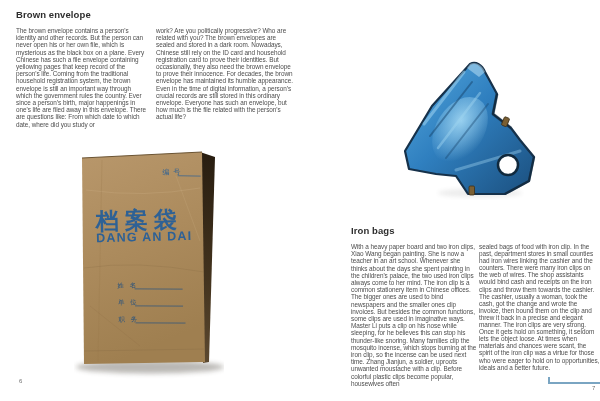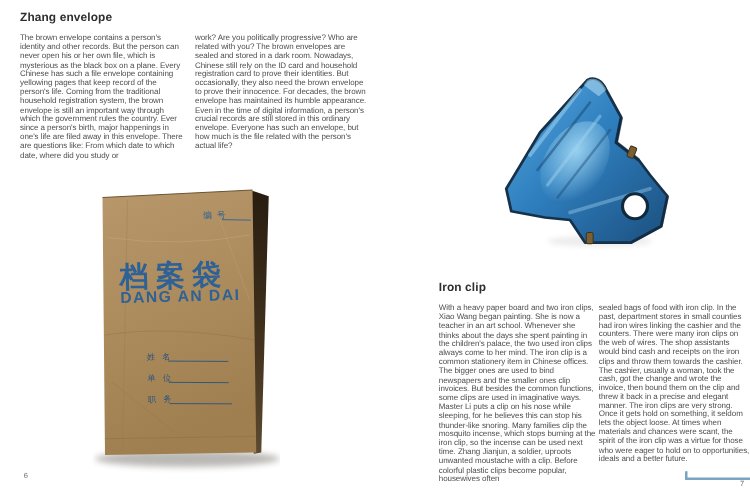--- a/index.html
+++ b/index.html
@@ -18,21 +18,21 @@
   #pn-right{left:592px;top:385px}
   #footer-rule{position:absolute;left:548px;top:382px;width:52px;height:1.5px;background:#7aa5c2}
   #footer-tick{position:absolute;left:548px;top:377px;width:1.5px;height:6.5px;background:#7aa5c2}
   #envelope-fig{position:absolute;left:74px;top:146px;width:150px;height:252px}
   #clip-fig{position:absolute;left:400px;top:58px;width:142px;height:142px}
 </style>
 </head>
 <body>
 
 <div>
-  <h2 class="article-title" id="brown-title">Zhang envelope</h2>
+  <h2 class="article-title" id="brown-title">Brown envelope</h2>
   <div class="body-col" id="brown-col1">The brown envelope contains a person's identity and other records. But the person can never open his or her own file, which is mysterious as the black box on a plane. Every Chinese has such a file envelope containing yellowing pages that keep record of the person's life. Coming from the traditional household registration system, the brown envelope is still an important way through which the government rules the country. Ever since a person's birth, major happenings in one's life are filed away in this envelope. There are questions like: From which date to which date, where did you study or</div>
   <div class="body-col" id="brown-col2">work? Are you politically progressive? Who are related with you? The brown envelopes are sealed and stored in a dark room. Nowadays, Chinese still rely on the ID card and household registration card to prove their identities. But occasionally, they also need the brown envelope to prove their innocence. For decades, the brown envelope has maintained its humble appearance. Even in the time of digital information, a person's crucial records are still stored in this ordinary envelope. Everyone has such an envelope, but how much is the file related with the person's actual life?</div>
 
   <svg id="envelope-fig" viewBox="0 0 150 252">
     <defs>
       <linearGradient id="kraftG" x1="0" y1="0" x2="0.25" y2="1">
         <stop offset="0" stop-color="#b8976b"></stop>
         <stop offset="0.5" stop-color="#ac8b5d"></stop>
         <stop offset="1" stop-color="#9f7f50"></stop>
       </linearGradient>
@@ -109,20 +109,20 @@
       <path d="M88,46 L46,100" stroke="#16436b" stroke-width="2" stroke-linecap="round" opacity="0.4" fill="none"></path>
       <path d="M56,112 L120,93" stroke="#9fd4f0" stroke-width="3" stroke-linecap="round" opacity="0.4" fill="none"></path>
       <path d="M97,36 L93,56 L111,70" stroke="#0e2638" stroke-width="3" opacity="0.5" fill="none" stroke-linejoin="round"></path>
       <path d="M134,99 L129,123 L105,136" stroke="#0e2638" stroke-width="2.5" opacity="0.4" fill="none" stroke-linejoin="round"></path>
     </g>
     <circle cx="108" cy="107" r="10" fill="#ffffff" stroke="#10293d" stroke-width="2.5"></circle>
     <rect x="103" y="59" width="5.5" height="9" rx="1.2" fill="#7a5f33" stroke="#3d2f18" stroke-width="0.8" transform="rotate(22 105 63)"></rect>
     <rect x="69" y="128" width="5.5" height="9" rx="1.2" fill="#7a5f33" stroke="#3d2f18" stroke-width="0.8"></rect>
   </svg>
 
-  <h2 class="article-title" id="iron-title">Iron clip</h2>
+  <h2 class="article-title" id="iron-title">Iron bags</h2>
   <div class="body-col" id="iron-col1">With a heavy paper board and two iron clips, Xiao Wang began painting. She is now a teacher in an art school. Whenever she thinks about the days she spent painting in the children's palace, the two used iron clips always come to her mind. The iron clip is a common stationery item in Chinese offices. The bigger ones are used to bind newspapers and the smaller ones clip invoices. But besides the common functions, some clips are used in imaginative ways. Master Li puts a clip on his nose while sleeping, for he believes this can stop his thunder-like snoring. Many families clip the mosquito incense, which stops burning at the iron clip, so the incense can be used next time. Zhang Jianjun, a soldier, uproots unwanted moustache with a clip. Before colorful plastic clips become popular, housewives often</div>
   <div class="body-col" id="iron-col2">sealed bags of food with iron clip. In the past, department stores in small counties had iron wires linking the cashier and the counters. There were many iron clips on the web of wires. The shop assistants would bind cash and receipts on the iron clips and throw them towards the cashier. The cashier, usually a woman, took the cash, got the change and wrote the invoice, then bound them on the clip and threw it back in a precise and elegant manner. The iron clips are very strong. Once it gets hold on something, it seldom lets the object loose. At times when materials and chances were scant, the spirit of the iron clip was a virtue for those who were eager to hold on to opportunities, ideals and a better future.</div>
 
   <div id="footer-tick"></div>
   <div id="footer-rule"></div>
   <div class="pagenum" id="pn-right">7</div>
 </div>
 
 </body></html>

